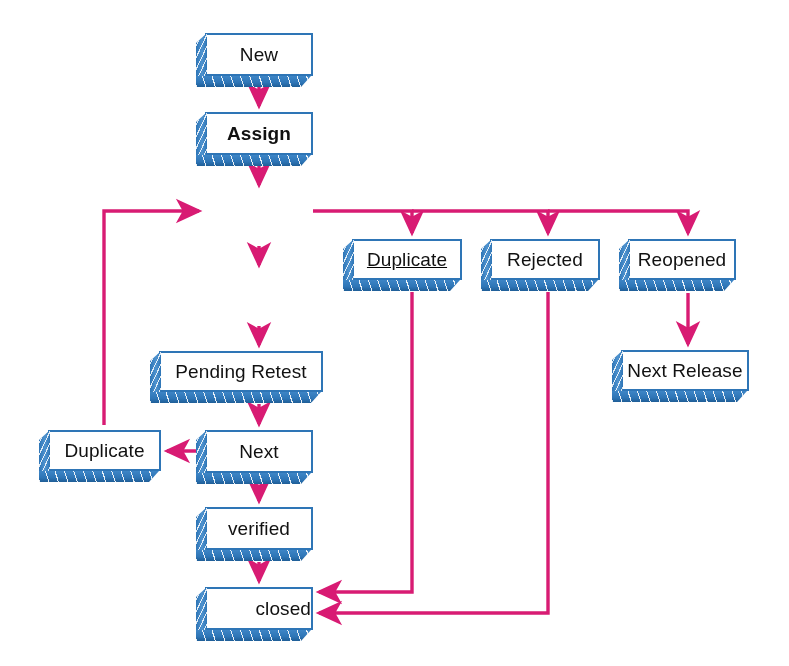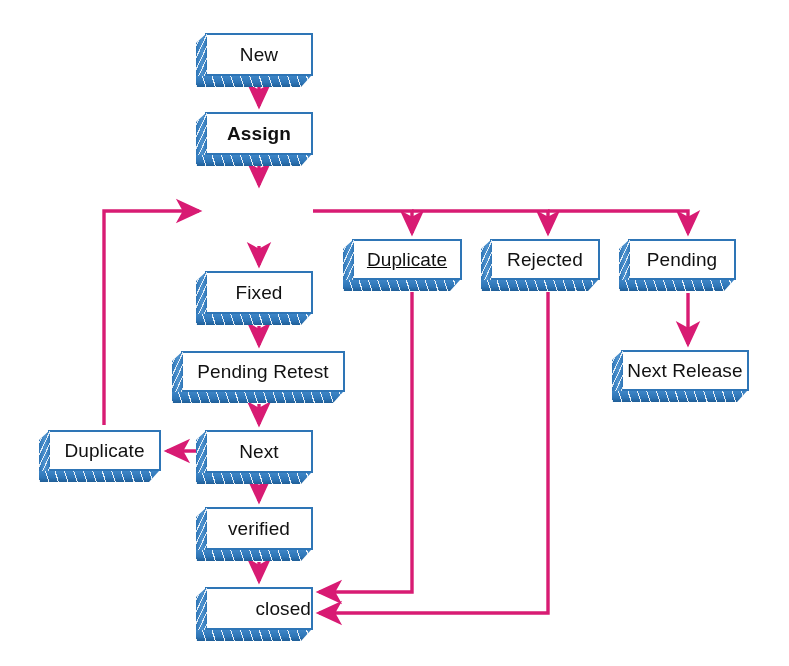--- a/index.html
+++ b/index.html
@@ -119,25 +119,22 @@
 
   <div class="node" style="left:205px; top:33px; width:108px; height:43px;justify-content:center;">
     <span class="label">New</span>
   </div>
 
   <div class="node" style="left:205px; top:112px; width:108px; height:43px;font-weight:bold;">
     <span class="label">Assign</span>
   </div>
 
 
-  <div class="node" style="left:205px; top:271px; width:108px; height:43px;">
-    <span class="label">Fixed</span>
-  </div>
 
-  <div class="node" style="left:181px; top:351px; width:164px; height:41px;">
+  <div class="node" style="left:159px; top:351px; width:164px; height:41px;">
     <span class="label">Pending Retest</span>
   </div>
 
   <div class="node" style="left:205px; top:430px; width:108px; height:43px;">
     <span class="label">Next</span>
   </div>
 
   <div class="node" style="left:205px; top:507px; width:108px; height:43px;">
     <span class="label">verified</span>
   </div>
@@ -152,20 +149,20 @@
 
   <div class="node" style="left:352px; top:239px; width:110px; height:41px;text-decoration:underline;">
     <span class="label">Duplicate</span>
   </div>
 
   <div class="node" style="left:490px; top:239px; width:110px; height:41px;">
     <span class="label">Rejected</span>
   </div>
 
   <div class="node" style="left:628px; top:239px; width:108px; height:41px;">
-    <span class="label">Pending</span>
+    <span class="label">Reopened</span>
   </div>
 
   <div class="node" style="left:621px; top:350px; width:128px; height:41px;">
     <span class="label">Next Release</span>
   </div>
 
 </div>
 
 </body></html>

